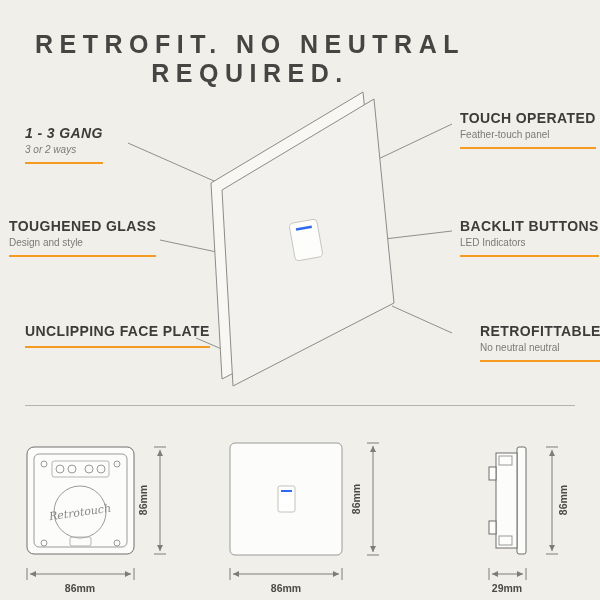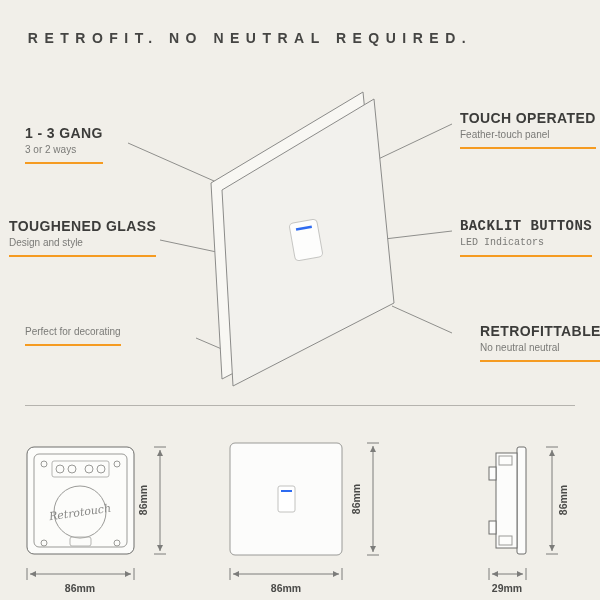--- a/index.html
+++ b/index.html
@@ -4,57 +4,57 @@
 <style>
   html,body{margin:0;padding:0;}
   body{
     width:600px;height:600px;position:relative;overflow:hidden;
     background:#f1efe9;
     font-family:"Liberation Sans",sans-serif;
     color:#3c3c3a;
   }
   .title{
     position:absolute;top:30px;left:0;width:500px;
-    text-align:center;font-size:14px;font-weight:bold;
+    text-align:center;font-size:25px;font-weight:bold;
     letter-spacing:6.5px;color:#454543;margin:0;
   }
   .gfx{position:absolute;top:0;left:0;}
   .feature{
     position:absolute;
     border-bottom:2px solid #f59b21;
     padding-bottom:7px;
   }
   .f-head{font-size:14px;font-weight:bold;letter-spacing:.4px;color:#3c3c3a;}
   .f-sub{font-size:10px;color:#7a7a77;margin-top:3px;}
-  .fl1{left:25px;top:125px;}
+  .fl1{left:25px;top:125px;font-style:italic;}
   .fl2{left:9px;top:218px;}
   .fl3{left:25px;top:323px;}
   .fr1{left:460px;top:110px;}
-  .fr2{left:460px;top:218px;font-family:Liberation Mono, monospace;}
+  .fr2{left:460px;top:218px;}
   .fr3{left:480px;top:323px;}
   .divider{
     position:absolute;top:405px;left:25px;width:550px;height:0;
     border:none;border-top:1px solid #b5b3ae;margin:0;
   }
 </style>
 </head>
 <body>
 
 <h1 class="title">RETROFIT. NO NEUTRAL REQUIRED.</h1>
 
 <div class="feature fl1">
   <div class="f-head">1 - 3 GANG</div>
   <div class="f-sub">3 or 2 ways</div>
 </div>
 <div class="feature fl2">
   <div class="f-head">TOUGHENED GLASS</div>
   <div class="f-sub">Design and style</div>
 </div>
 <div class="feature fl3">
-  <div class="f-sub">Perfect for decorating</div>
+  <div class="f-head">UNCLIPPING FACE PLATE</div>
 </div>
 <div class="feature fr1">
   <div class="f-head">TOUCH OPERATED</div>
   <div class="f-sub">Feather-touch panel</div>
 </div>
 <div class="feature fr2">
   <div class="f-head">BACKLIT BUTTONS</div>
   <div class="f-sub">LED Indicators</div>
 </div>
 <div class="feature fr3">

